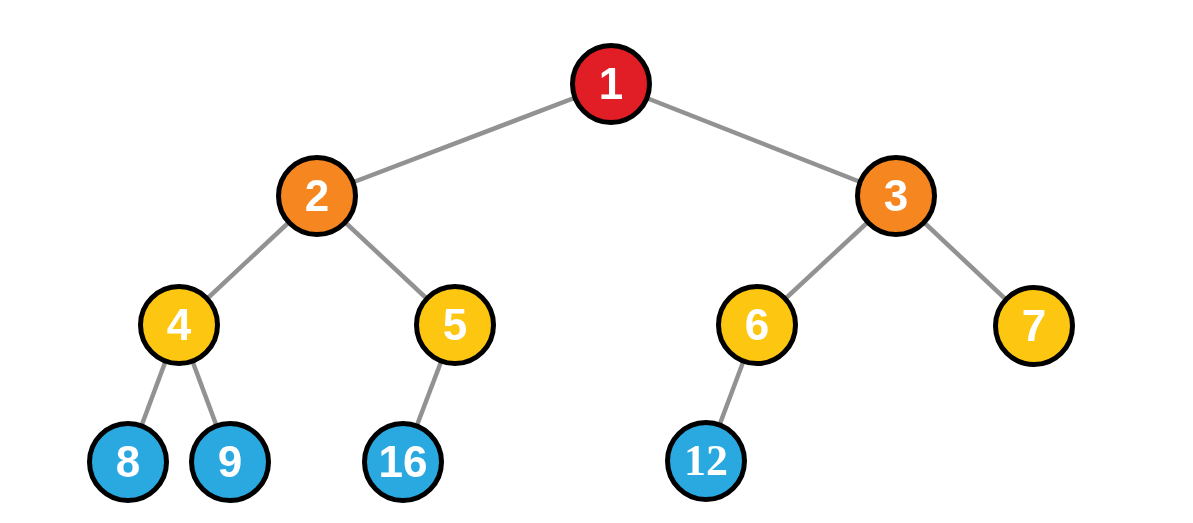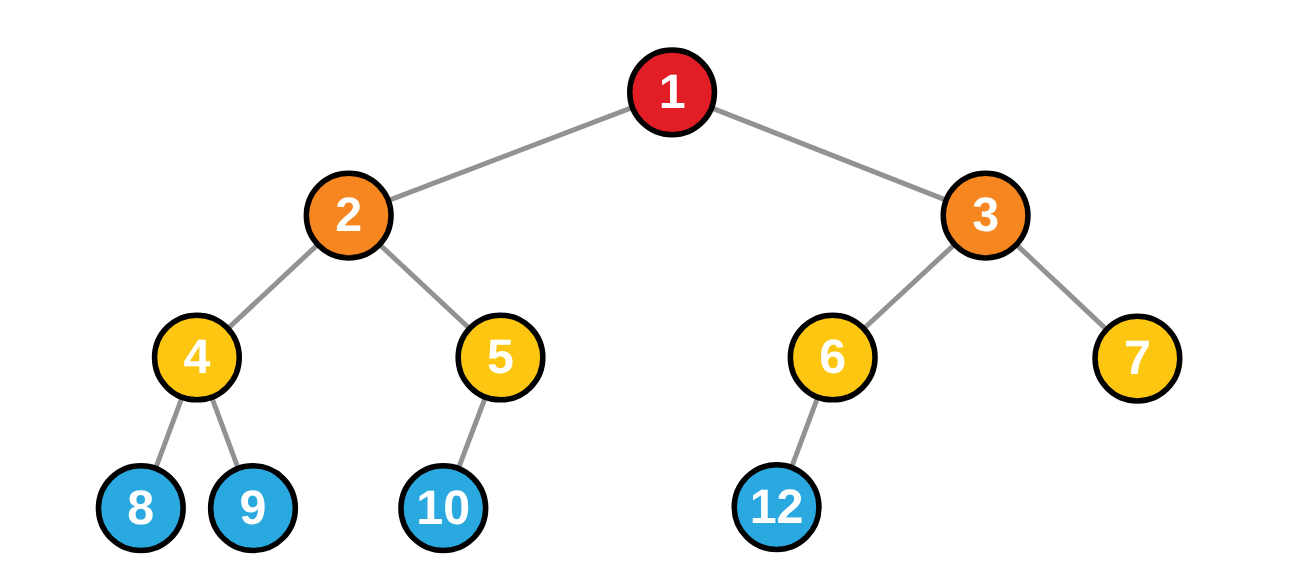--- a/index.html
+++ b/index.html
@@ -62,16 +62,16 @@
   <div class="nodes-layer" id="nodes-layer">
       <div class="tree-node" style="width: 82px; height: 82px; left: 570px; top: 43px; background: rgb(225, 29, 37); border: 5px solid rgb(0, 0, 0); color: rgb(255, 255, 255);">1</div>
       <div class="tree-node" style="width: 82px; height: 82px; left: 276px; top: 155px; background: rgb(246, 134, 31); border: 5px solid rgb(0, 0, 0); color: rgb(255, 255, 255);">2</div>
       <div class="tree-node" style="width: 82px; height: 82px; left: 855px; top: 155px; background: rgb(246, 134, 31); border: 5px solid rgb(0, 0, 0); color: rgb(255, 255, 255);">3</div>
       <div class="tree-node" style="width: 82px; height: 82px; left: 138px; top: 284px; background: rgb(253, 198, 17); border: 5px solid rgb(0, 0, 0); color: rgb(255, 255, 255);">4</div>
       <div class="tree-node" style="width: 82px; height: 82px; left: 414px; top: 284px; background: rgb(253, 198, 17); border: 5px solid rgb(0, 0, 0); color: rgb(255, 255, 255);">5</div>
       <div class="tree-node" style="width: 82px; height: 82px; left: 716px; top: 284px; background: rgb(253, 198, 17); border: 5px solid rgb(0, 0, 0); color: rgb(255, 255, 255);">6</div>
       <div class="tree-node" style="width: 82px; height: 82px; left: 993px; top: 285px; background: rgb(253, 198, 17); border: 5px solid rgb(0, 0, 0); color: rgb(255, 255, 255);">7</div>
       <div class="tree-node" style="width: 82px; height: 82px; left: 87px; top: 421px; background: rgb(41, 169, 224); border: 5px solid rgb(0, 0, 0); color: rgb(255, 255, 255);">8</div>
       <div class="tree-node" style="width: 82px; height: 82px; left: 189px; top: 421px; background: rgb(41, 169, 224); border: 5px solid rgb(0, 0, 0); color: rgb(255, 255, 255);">9</div>
-      <div class="tree-node" style="width: 82px; height: 82px; left: 362px; top: 421px; background: rgb(41, 169, 224); border: 5px solid rgb(0, 0, 0); color: rgb(255, 255, 255);">10</div>
-      <div class="tree-node" style="width: 82px; height: 82px; left: 665px; top: 420px; background: rgb(41, 169, 224); border: 5px solid rgb(0, 0, 0); color: rgb(255, 255, 255);">12</div>
+      <div class="tree-node" style="width: 82px; height: 82px; left: 362px; top: 421px; background: rgb(41, 169, 224); border: 5px solid rgb(0, 0, 0); color: rgb(255, 255, 255);">16</div>
+      <div class="tree-node" style="width: 82px; height: 82px; left: 665px; top: 420px; background: rgb(41, 169, 224); border: 5px solid rgb(0, 0, 0); color: rgb(255, 255, 255); font-family: Liberation Serif, serif;">12</div>
     </div>
 </div>
 
 </body></html>

